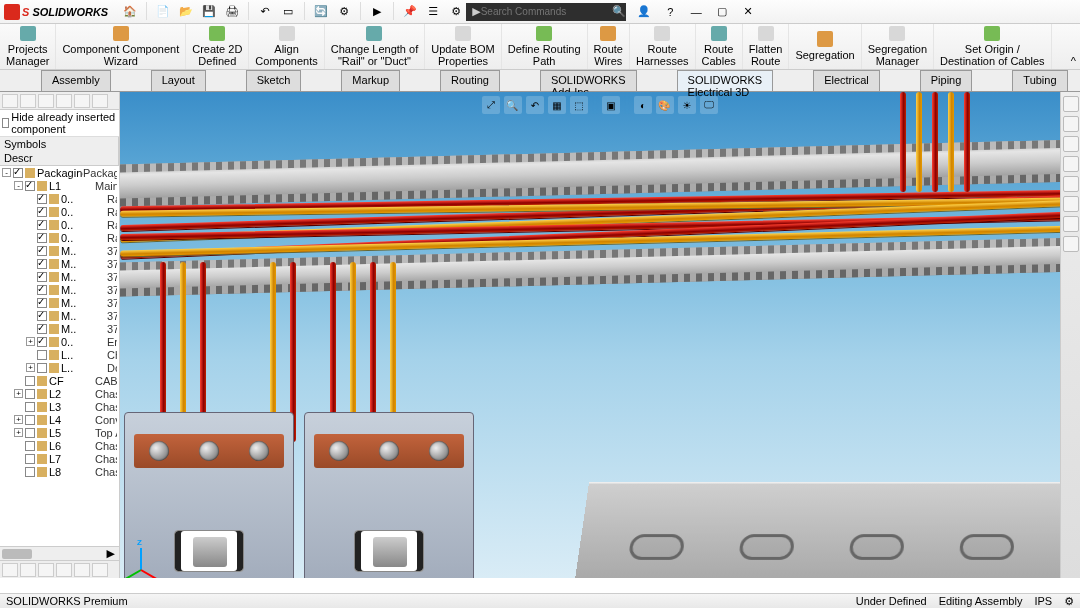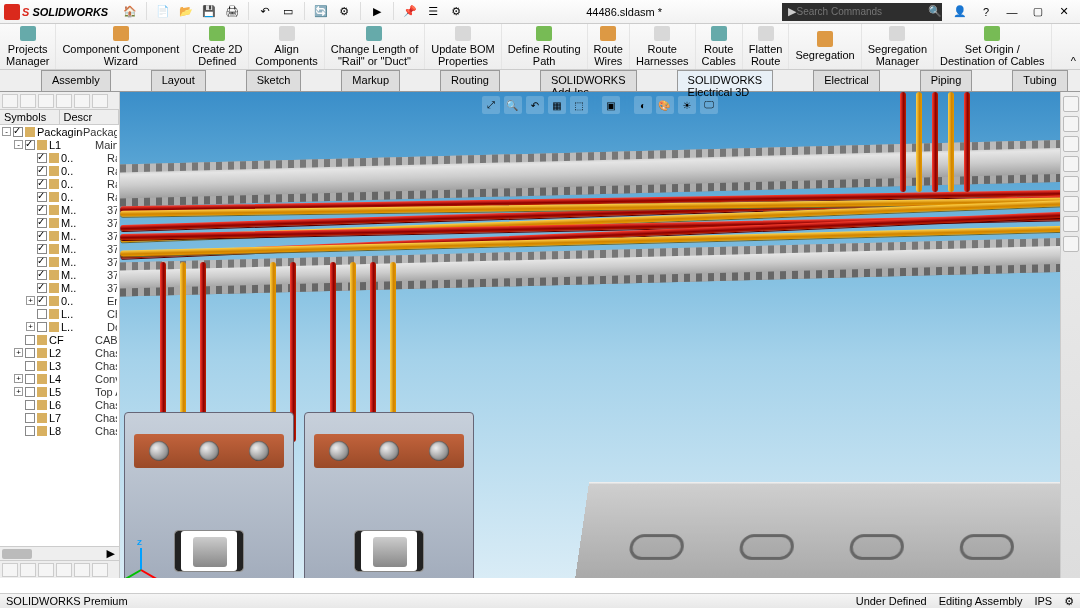--- a/index.html
+++ b/index.html
@@ -24,21 +24,21 @@
 .ribbon-icon.green { background:#7b5; }
 .ribbon-collapse { position:absolute; right:4px; bottom:2px; cursor:pointer; }
 .tabs { height:22px; background:#eee; display:flex; border-bottom:1px solid #999; }
 .tab { padding:3px 10px; border:1px solid #999; border-bottom:none; margin-right:-1px; background:#ddd; cursor:pointer; font-size:11px;margin-left:41px; }
 .tab.active { background:#e8f0f7; position:relative; z-index:1; }
 .workspace { display:flex; height:486px; }
 .feature-tree { width:120px; background:#fff; border-right:1px solid #ccc; overflow:hidden; font-size:10px; display:flex; flex-direction:column; }
 .ft-toolbar { height:18px; background:#eee; display:flex; gap:2px; padding:0 2px; align-items:center; border-bottom:1px solid #ccc; }
 .ft-tool { width:16px; height:14px; background:#f5f5f5; border:1px solid #ccc; cursor:pointer; }
 .ft-hide { display:flex; align-items:center; padding:1px 2px; border-bottom:1px solid #ddd; font-size:10px; }
-.ft-header { display:flex; background:#eee; border-bottom:1px solid #ccc; }
+.ft-header { display:flex; background:#eee; border-bottom:1px solid #ccc;flex-direction:column; }
 .ft-header div { flex:1; padding:1px 4px; border-right:1px solid #ccc; }
 .ft-body { overflow-y:auto; flex:1; }
 .ft-row { display:flex; align-items:center; padding:0 2px; height:13px; white-space:nowrap; }
 .ft-row.lv1 { padding-left:2px; }
 .ft-row.lv2 { padding-left:14px; }
 .ft-row.lv3 { padding-left:26px; }
 .ft-chk { width:10px; height:10px; border:1px solid #888; margin-right:2px; position:relative; }
 .ft-chk.on::after { content:"✓"; position:absolute; top:-3px; left:-1px; font-size:10px; }
 .ft-exp { width:9px; height:9px; border:1px solid #999; margin-right:2px; display:inline-flex; align-items:center; justify-content:center; font-size:8px; line-height:1; }
 .ft-ico { width:10px; height:10px; background:#d8b060; margin-right:2px; display:inline-block; }
@@ -105,21 +105,20 @@
     <div class="tb-sep"></div>
     <div class="tb-icon">🔄</div>
     <div class="tb-icon">⚙</div>
     <div class="tb-sep"></div>
     <div class="tb-icon">▶</div>
     <div class="tb-sep"></div>
     <div class="tb-icon">📌</div>
     <div class="tb-icon">☰</div>
     <div class="tb-icon">⚙</div>
   </div>
-  <div class="title-center">44486.sldasm *</div>
   <div class="search-box">
     <span>▶</span>
     <input placeholder="Search Commands" style="">
     <span>🔍</span>
   </div>
   <div class="win-controls">
     <div class="win-btn">👤</div>
     <div class="win-btn">?</div>
     <div class="win-btn">—</div>
     <div class="win-btn">▢</div>
@@ -216,20 +215,24 @@
 
 <div class="workspace">
   <div class="feature-tree">
     <div class="ft-toolbar">
       <div class="ft-tool"></div>
       <div class="ft-tool"></div>
       <div class="ft-tool"></div>
       <div class="ft-tool"></div>
       <div class="ft-tool"></div>
       <div class="ft-tool"></div>
+    </div>
+    <div class="ft-hide">
+      <div class="ft-chk"></div>
+      <span>Hide already inserted component</span>
     </div>
     <div class="ft-header">
       <div>Symbols</div>
       <div>Descr</div>
     </div>
     <div class="ft-body" id="ftbody">
         <div class="ft-row lv1">
           <span class="ft-exp" style="">-</span>
           <span class="ft-chk on"></span>
           <span class="ft-ico"></span>

